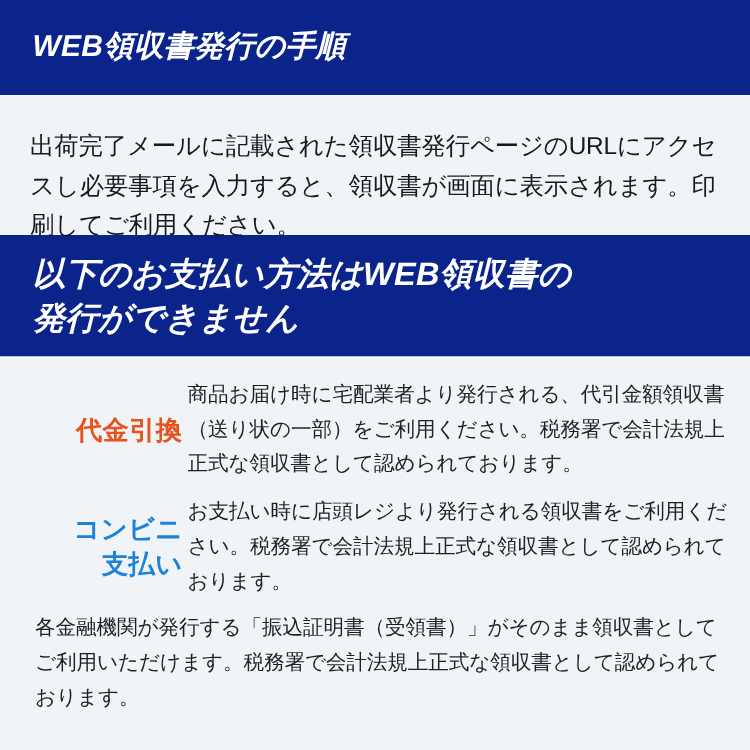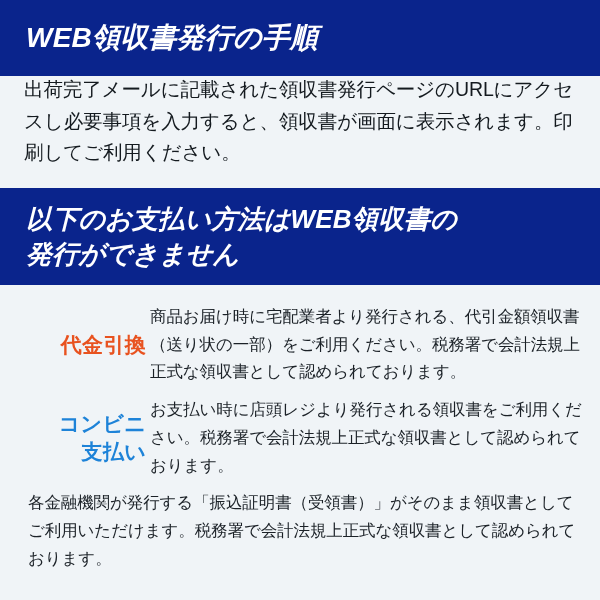--- a/index.html
+++ b/index.html
@@ -41,27 +41,27 @@
   }
   .bar-title {
     color: #FFFFFF;
     font-weight: bold;
     font-style: italic;
     font-size: 27px;
     line-height: 1.32;
     letter-spacing: 0.2px;
     white-space: pre-line;
   }
-  .bar-1 .bar-title { font-size: 28px; }
+  .bar-1 .bar-title { font-size: 24px; }
   .bar-2 .bar-title { font-size: 26px; }
 
   
   .intro {
     position: absolute;
-    top: 60px;
+    top: 88px;
     left: 0;
     width: 600px;
     height: 122px;
     box-sizing: border-box;
     padding: 14px 22px 0 24px;
   }
   .intro-text {
     color: #141A1F;
     font-size: 19.5px;
     line-height: 1.62;

